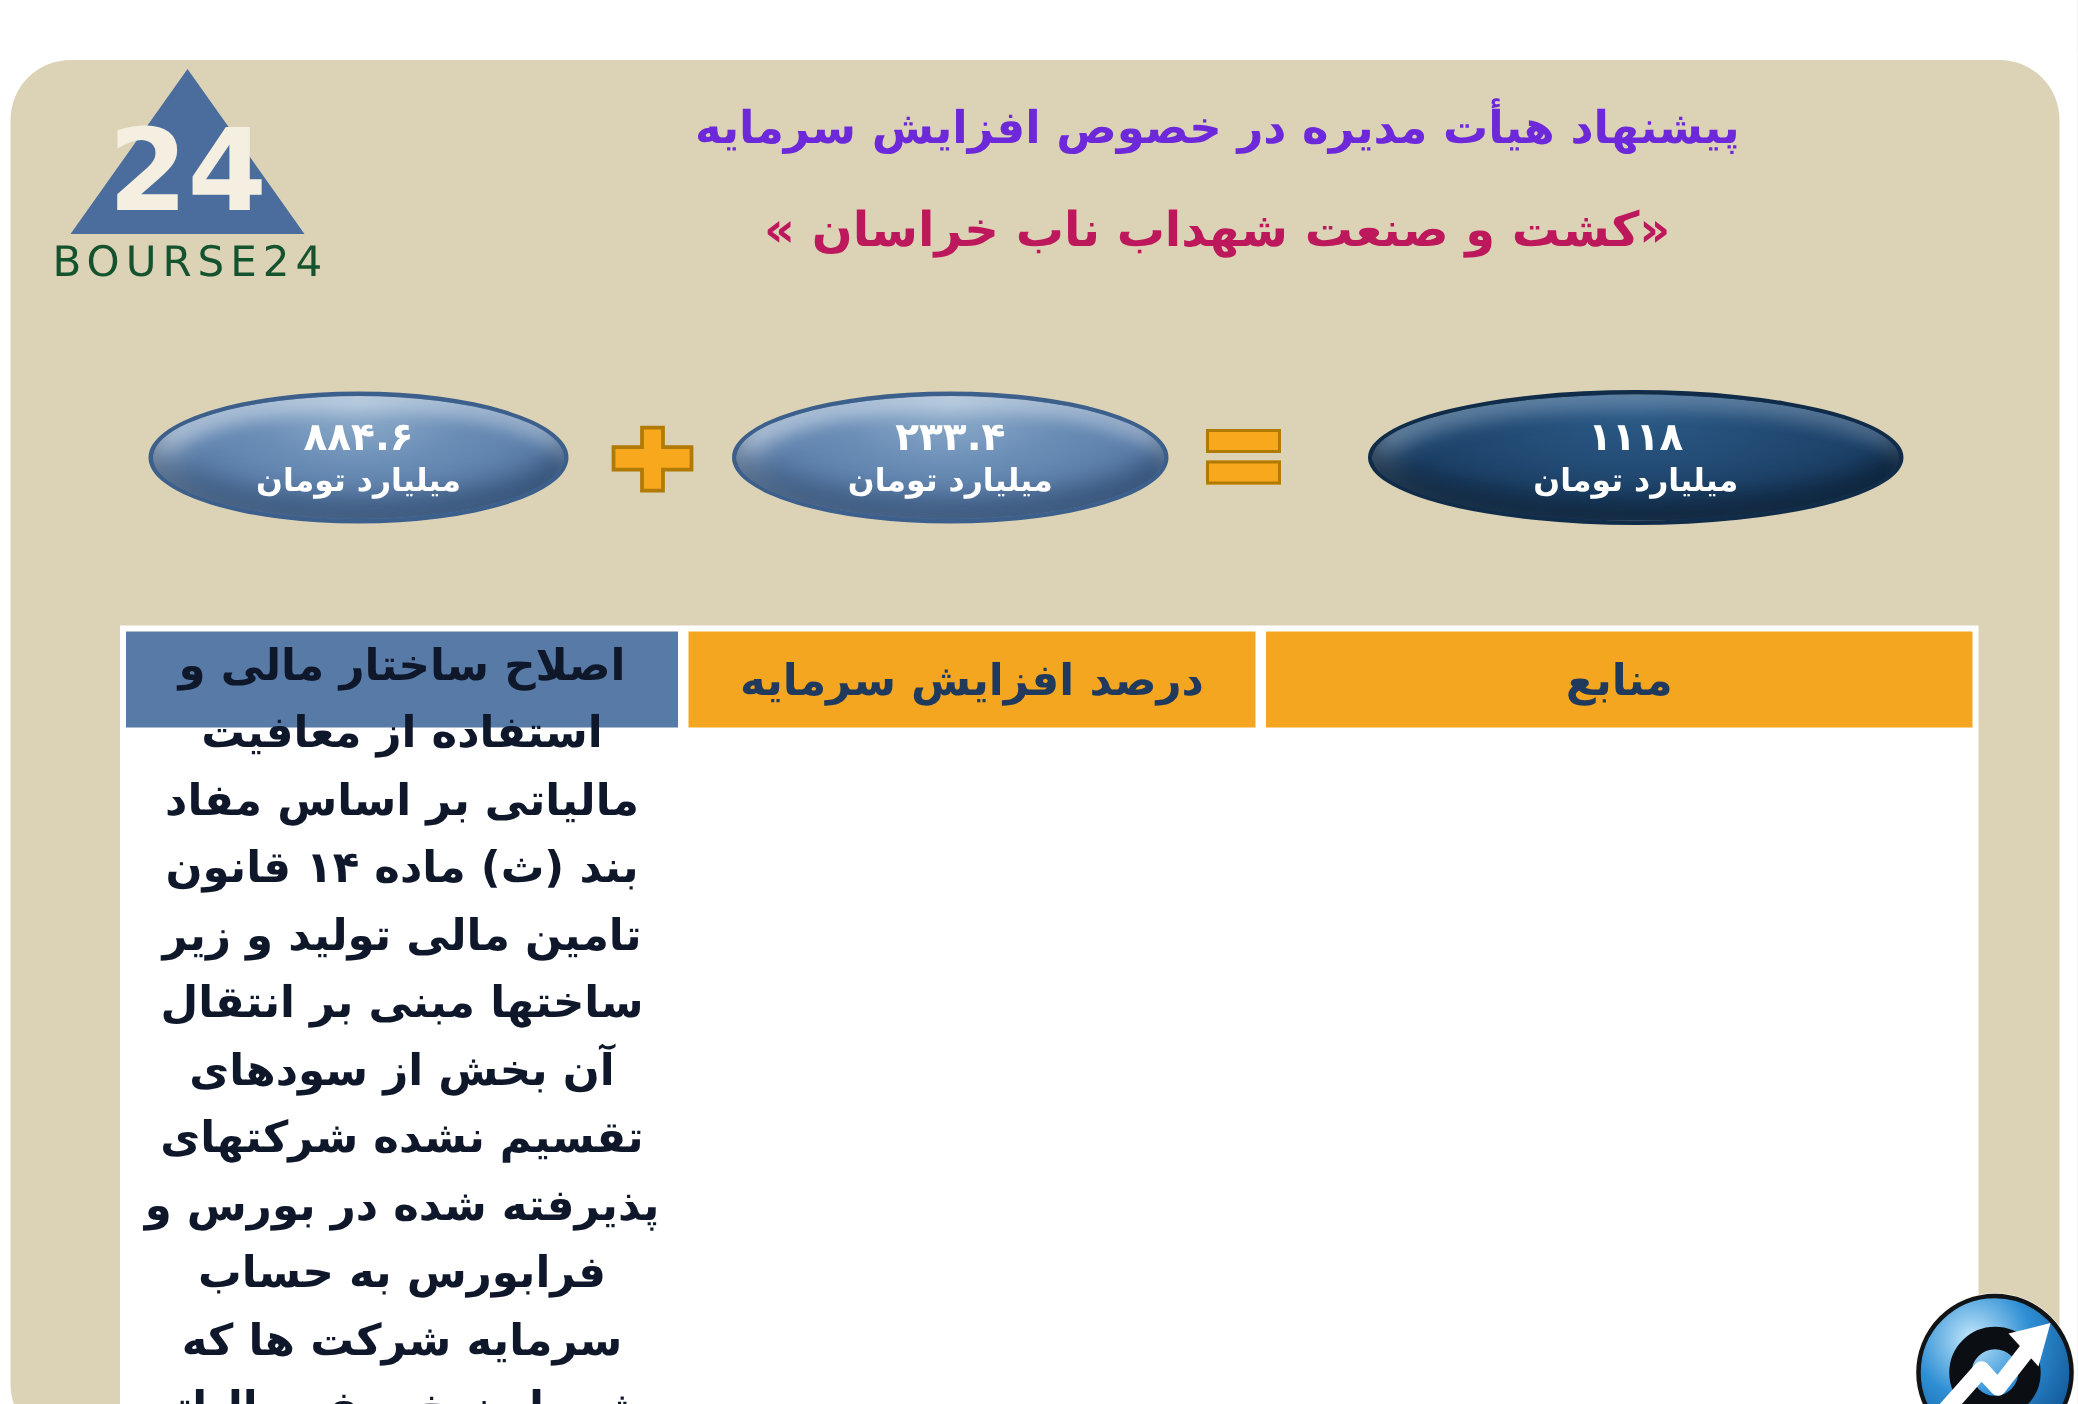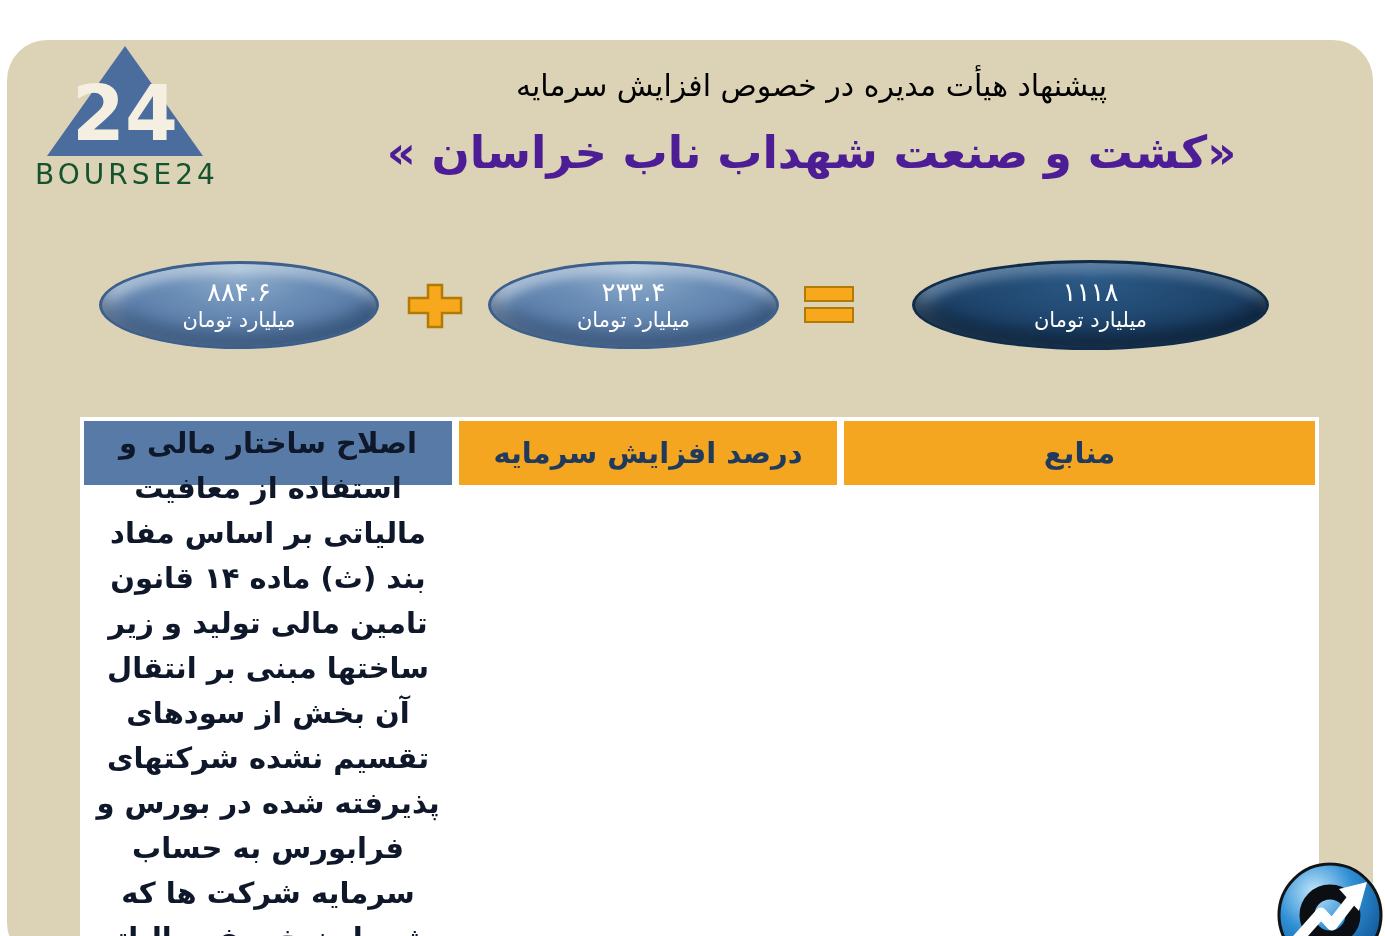--- a/index.html
+++ b/index.html
@@ -14,27 +14,27 @@
     background:#dcd3b6;border-radius:40px;
   }
   
   .logo{position:absolute;left:28px;top:4px;width:180px;text-align:center;}
   .logo-word{
     margin-top:-4px;font-size:28px;font-weight:normal;color:#14532d;
     letter-spacing:4px;
   }
   
   .titles{position:absolute;left:255px;right:12px;top:28px;text-align:center;direction:rtl;}
-  .title{font-size:30px;font-weight:normal;color:#000000;line-height:36px;}
-  .subtitle{font-size:45px;font-weight:bold;color:#4c1d95;margin-top:30px;line-height:38px;}
+  .title{font-size:30px;font-weight:bold;color:#6d28d9;line-height:36px;}
+  .subtitle{font-size:32px;font-weight:bold;color:#be185d;margin-top:30px;line-height:38px;}
   
   .ellipse{
     position:absolute;border-radius:50%;display:flex;flex-direction:column;
     align-items:center;justify-content:center;gap:5px;direction:rtl;
-    color:#ffffff;font-weight:normal;text-align:center;
+    color:#ffffff;font-weight:bold;text-align:center;
   }
   .ellipse .val{font-size:26px;line-height:26px;}
   .ellipse .unit{font-size:21px;line-height:21px;}
   .ellipse.light{
     background:radial-gradient(ellipse at 50% 8%, #93b0cd 0%, #6a8db6 38%, #587ba7 75%, #4d6f9b 100%);
     border:3px solid #3c5f8b;
     box-shadow:inset 0 -14px 18px rgba(16,38,68,.45),
                inset 14px 4px 16px rgba(235,244,252,.40),
                inset 0 10px 10px rgba(255,255,255,.25);
   }

